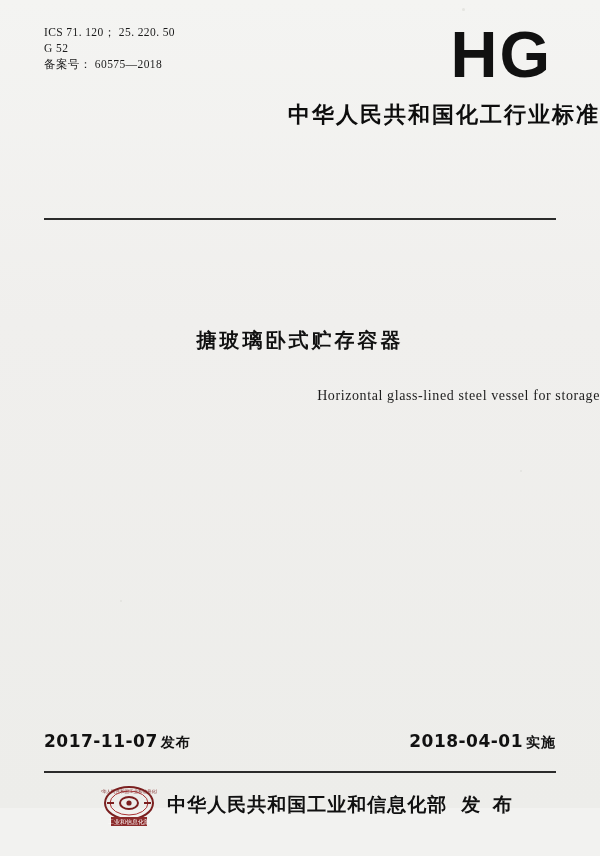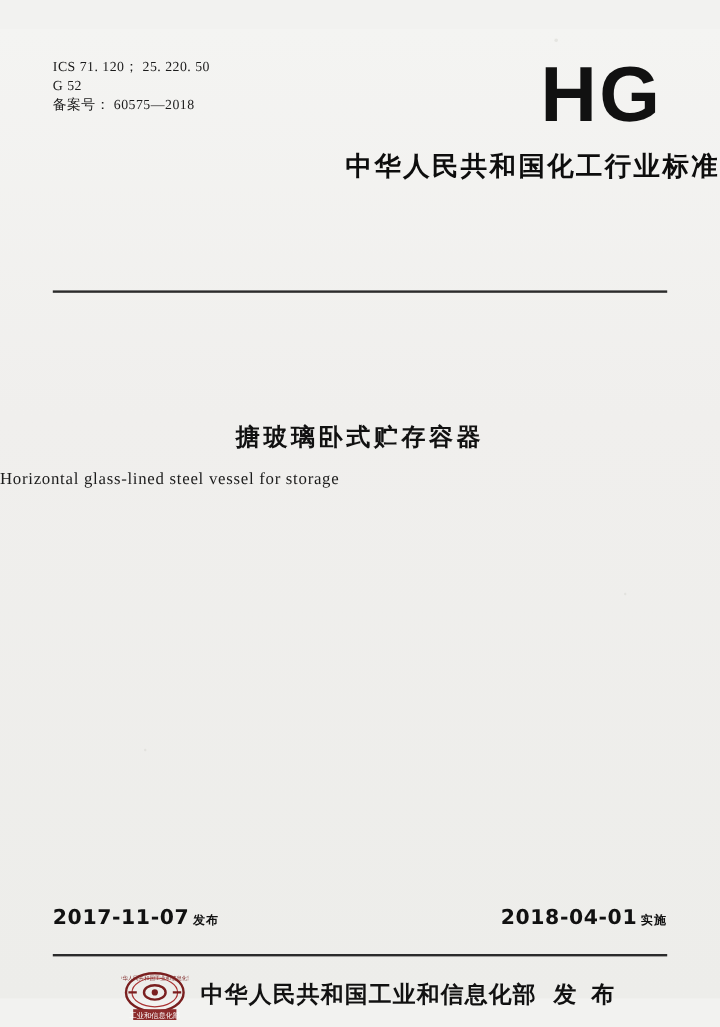--- a/index.html
+++ b/index.html
@@ -12,21 +12,20 @@
     background: #f2f2f0;
     font-family: "Liberation Sans", sans-serif;
     overflow: hidden;
   }
   .page {
     position: relative;
     width: 600px;
     height: 808px;
     background: linear-gradient(180deg, #f4f4f2 0%, #f0efed 40%, #ededea 100%);
     box-sizing: border-box;
-    margin-top: 24px;
   }
 
   
   .ics-block {
     position: absolute;
     left: 44px;
     top: 24px;
     font-family: "Liberation Serif", serif;
     font-size: 11.5px;
     color: #1b1b1b;
@@ -105,22 +104,22 @@
     font-family: "DejaVu Sans", sans-serif;
     font-weight: bold;
     font-size: 20px;
     letter-spacing: 3px;
     color: #111;
   }
   .doc-name-en {
     position: absolute;
     left: 0;
     right: 0;
-    top: 368px;
-    text-align: left;
+    top: 388px;
+    text-align: right;
     font-family: "Liberation Serif", serif;
     font-size: 14px;
     letter-spacing: 0.6px;
     color: #1c1c1c;
   }
 
   
   .dates-row {
     position: absolute;
     left: 44px;
@@ -132,21 +131,21 @@
     font-family: "DejaVu Sans", sans-serif;
     font-weight: bold;
     font-size: 17px;
     color: #111;
     letter-spacing: 0.5px;
   }
   .dates-row .date-item {
     white-space: nowrap;
   }
   .dates-row .date-item .cn {
-    font-size: 10px;
+    font-size: 14px;
     letter-spacing: 1px;
     margin-left: 3px;
   }
 
   
   .rule-bottom {
     position: absolute;
     left: 44px;
     right: 44px;
     top: 771px;

